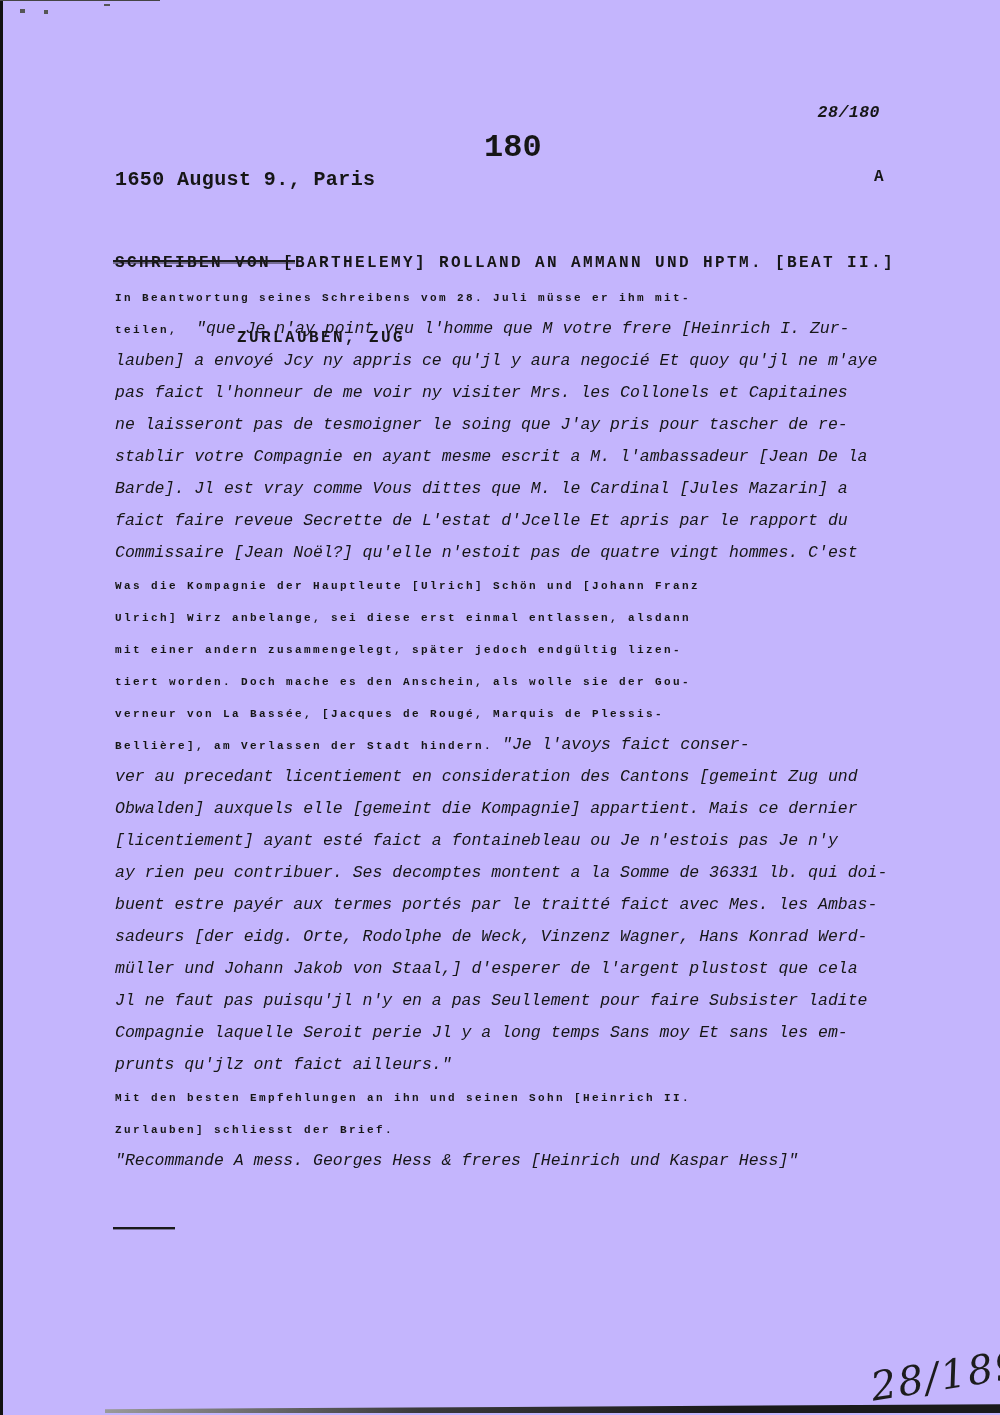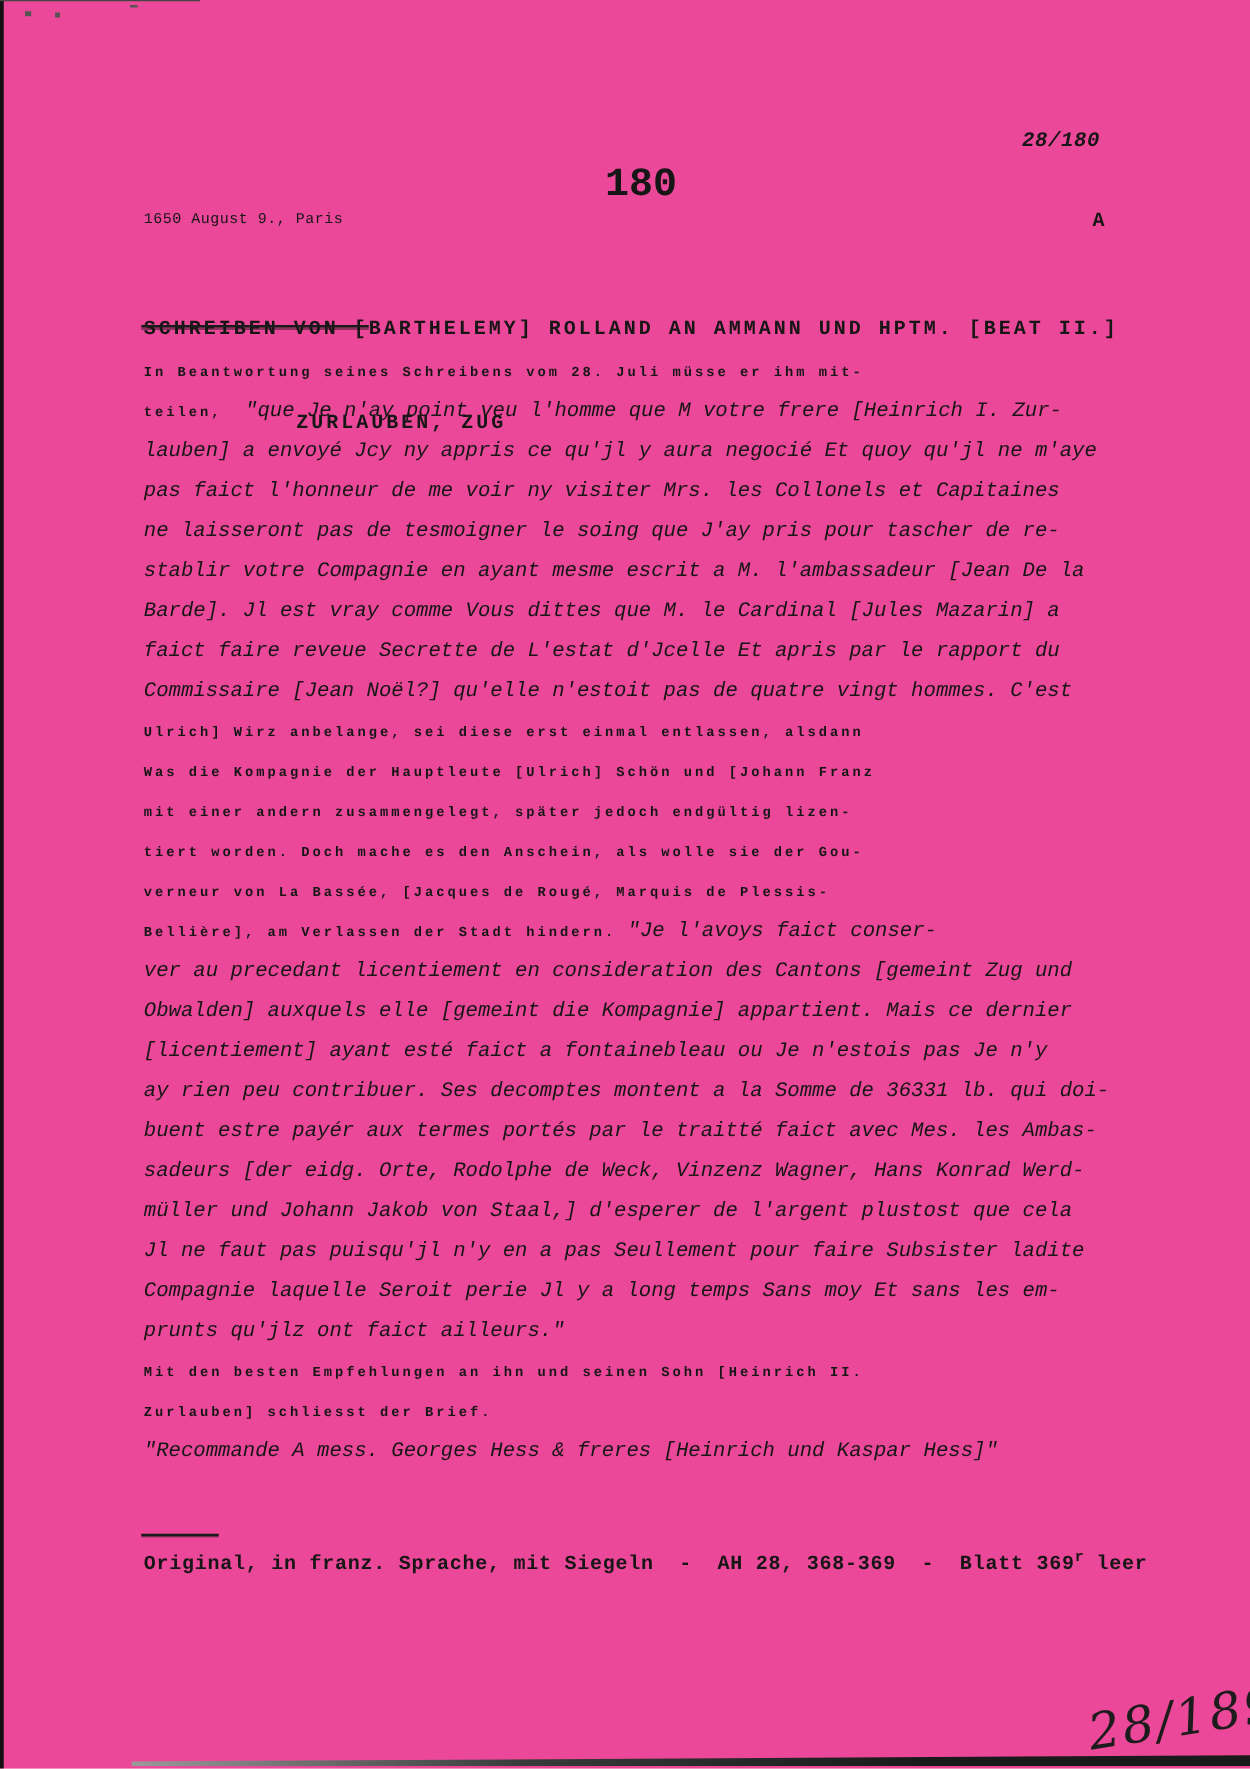--- a/index.html
+++ b/index.html
@@ -1,29 +1,29 @@
 <!DOCTYPE html>
 <html><head>
 <meta charset="utf-8">
 <style>
   html,body{margin:0;padding:0;background:#ffffff;}
-  .page{position:relative;width:1000px;height:1415px;background:#ec4899;overflow:hidden;
+  .page{position:relative;width:1000px;height:1415px;background:#c4b5fd;overflow:hidden;
         color:#161616;font-family:"Liberation Mono",monospace;}
   
   .edge-left{position:absolute;left:0;top:0;width:3px;height:100%;background:#111;}
   .edge-top{position:absolute;left:0;top:0;width:160px;height:1px;background:#444;}
   .speck{position:absolute;background:#555;}
   .bar-bottom{position:absolute;left:105px;right:0;bottom:2px;height:10px;
         background:linear-gradient(to right,#9a9a9a,#3a3a3a 35%,#1a1a1a 70%);
         clip-path:polygon(0 62%,100% 12%,100% 100%,0 100%);}
   
   .corner-ref{position:absolute;top:103px;right:120px;font-style:italic;font-size:16.5px;
         font-weight:600;letter-spacing:.5px;}
   .page-number{position:absolute;top:129px;left:484px;font-size:32px;font-weight:600;}
-  .date-line{position:absolute;top:168px;left:115px;font-size:12px;font-weight:400;letter-spacing:.4px;white-space:pre;}
+  .date-line{position:absolute;top:168px;left:115px;font-size:20px;font-weight:700;letter-spacing:.4px;white-space:pre;}
   .doc-letter{position:absolute;top:168px;left:874px;font-size:16px;font-weight:600;}
   .title-block{position:absolute;top:201px;left:115px;width:820px;font-size:16px;font-weight:600;
         letter-spacing:2.4px;line-height:25px;white-space:pre;font-family:Liberation Mono, monospace;}
   .title-line2{padding-left:122px;}
   .rule-header{position:absolute;top:260px;left:113px;width:182px;height:2px;background:#1a1a1a;
         box-shadow:0 2px 0 rgba(20,20,20,.45);}
   
   .body-text{position:absolute;top:281px;left:115px;width:830px;line-height:32px;}
   .bodyline{height:32px;white-space:pre;}
   .de{font-family:"Liberation Mono",monospace;font-size:11px;font-weight:600;letter-spacing:2.4px;}
@@ -64,40 +64,39 @@
   <div class="body-text" id="body-lines">
       <div class="bodyline"><span class="de">In Beantwortung seines Schreibens vom 28. Juli müsse er ihm mit-</span></div>
       <div class="bodyline"><span class="de">teilen,  </span><span class="fr">"que Je n'ay point veu l'homme que M votre frere [Heinrich I. Zur-</span></div>
       <div class="bodyline"><span class="fr">lauben] a envoyé Jcy ny appris ce qu'jl y aura negocié Et quoy qu'jl ne m'aye</span></div>
       <div class="bodyline"><span class="fr">pas faict l'honneur de me voir ny visiter Mrs. les Collonels et Capitaines</span></div>
       <div class="bodyline"><span class="fr">ne laisseront pas de tesmoigner le soing que J'ay pris pour tascher de re-</span></div>
       <div class="bodyline"><span class="fr">stablir votre Compagnie en ayant mesme escrit a M. l'ambassadeur [Jean De la</span></div>
       <div class="bodyline"><span class="fr">Barde]. Jl est vray comme Vous dittes que M. le Cardinal [Jules Mazarin] a</span></div>
       <div class="bodyline"><span class="fr">faict faire reveue Secrette de L'estat d'Jcelle Et apris par le rapport du</span></div>
       <div class="bodyline"><span class="fr">Commissaire [Jean Noël?] qu'elle n'estoit pas de quatre vingt hommes. C'est</span></div>
+      <div class="bodyline"><span class="de">Was die Kompagnie der Hauptleute [Ulrich] Schön und [Johann Franz</span></div>
       <div class="bodyline"><span class="de">Ulrich] Wirz anbelange, sei diese erst einmal entlassen, alsdann</span></div>
-      <div class="bodyline"><span class="de">Was die Kompagnie der Hauptleute [Ulrich] Schön und [Johann Franz</span></div>
       <div class="bodyline"><span class="de">mit einer andern zusammengelegt, später jedoch endgültig lizen-</span></div>
       <div class="bodyline"><span class="de">tiert worden. Doch mache es den Anschein, als wolle sie der Gou-</span></div>
       <div class="bodyline"><span class="de">verneur von La Bassée, [Jacques de Rougé, Marquis de Plessis-</span></div>
       <div class="bodyline"><span class="de">Bellière], am Verlassen der Stadt hindern. </span><span class="fr">"Je l'avoys faict conser-</span></div>
       <div class="bodyline"><span class="fr">ver au precedant licentiement en consideration des Cantons [gemeint Zug und</span></div>
       <div class="bodyline"><span class="fr">Obwalden] auxquels elle [gemeint die Kompagnie] appartient. Mais ce dernier</span></div>
       <div class="bodyline"><span class="fr">[licentiement] ayant esté faict a fontainebleau ou Je n'estois pas Je n'y</span></div>
       <div class="bodyline"><span class="fr">ay rien peu contribuer. Ses decomptes montent a la Somme de 36331 lb. qui doi-</span></div>
       <div class="bodyline"><span class="fr">buent estre payér aux termes portés par le traitté faict avec Mes. les Ambas-</span></div>
       <div class="bodyline"><span class="fr">sadeurs [der eidg. Orte, Rodolphe de Weck, Vinzenz Wagner, Hans Konrad Werd-</span></div>
       <div class="bodyline"><span class="fr">müller und Johann Jakob von Staal,] d'esperer de l'argent plustost que cela</span></div>
       <div class="bodyline"><span class="fr">Jl ne faut pas puisqu'jl n'y en a pas Seullement pour faire Subsister ladite</span></div>
       <div class="bodyline"><span class="fr">Compagnie laquelle Seroit perie Jl y a long temps Sans moy Et sans les em-</span></div>
       <div class="bodyline"><span class="fr">prunts qu'jlz ont faict ailleurs."</span></div>
       <div class="bodyline"><span class="de">Mit den besten Empfehlungen an ihn und seinen Sohn [Heinrich II.</span></div>
       <div class="bodyline"><span class="de">Zurlauben] schliesst der Brief.</span></div>
       <div class="bodyline"><span class="fr">"Recommande A mess. Georges Hess &amp; freres [Heinrich und Kaspar Hess]"</span></div>
     </div>
 
   <div class="rule-footer"></div>
-  <div class="footer-line"><span>Original, in franz. Sprache, mit Siegeln  -  AH 28, 368-369  -  Blatt 369</span><sup>r</sup><span> leer</span></div>
 
   <div class="handwriting">28/189</div>
   <div class="bar-bottom"></div>
 
 </div>
 
 </body></html>

